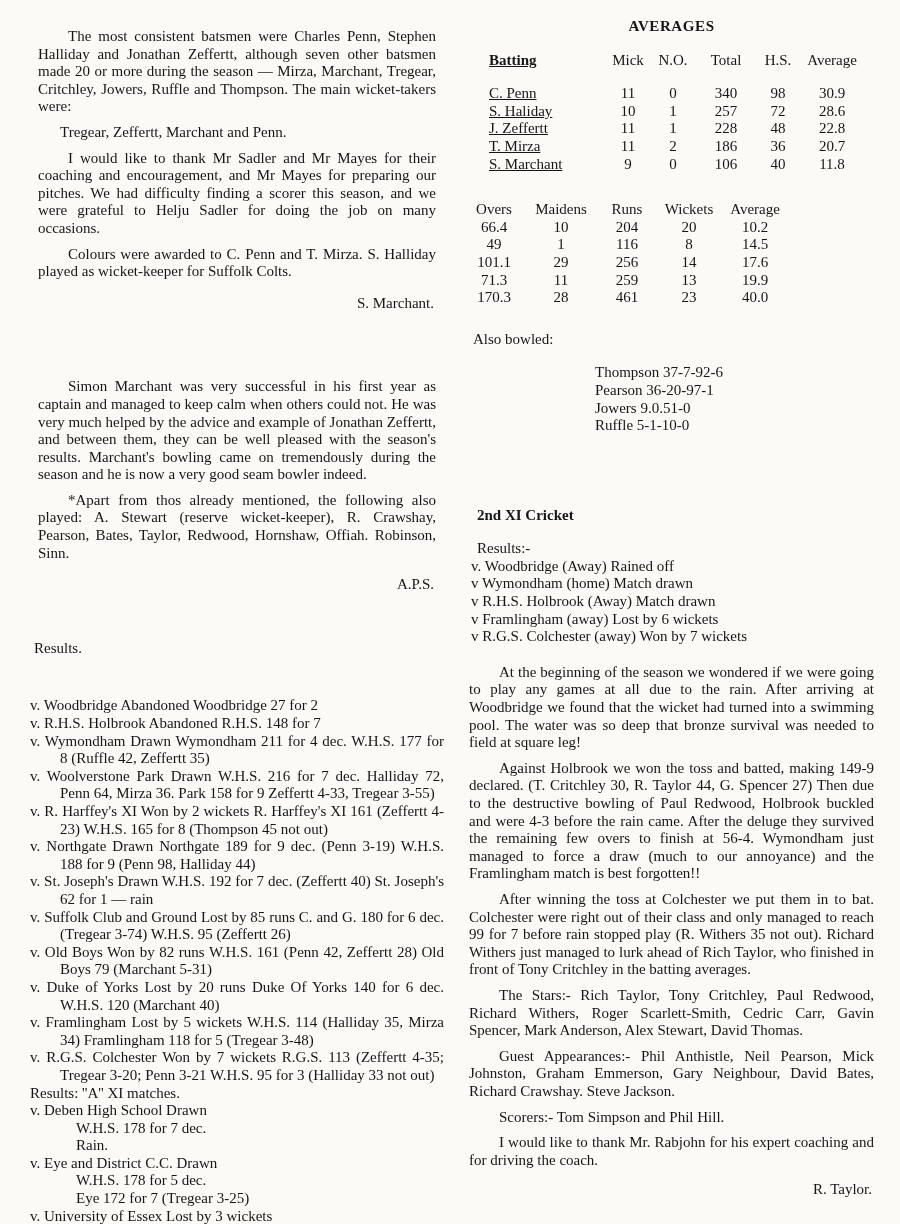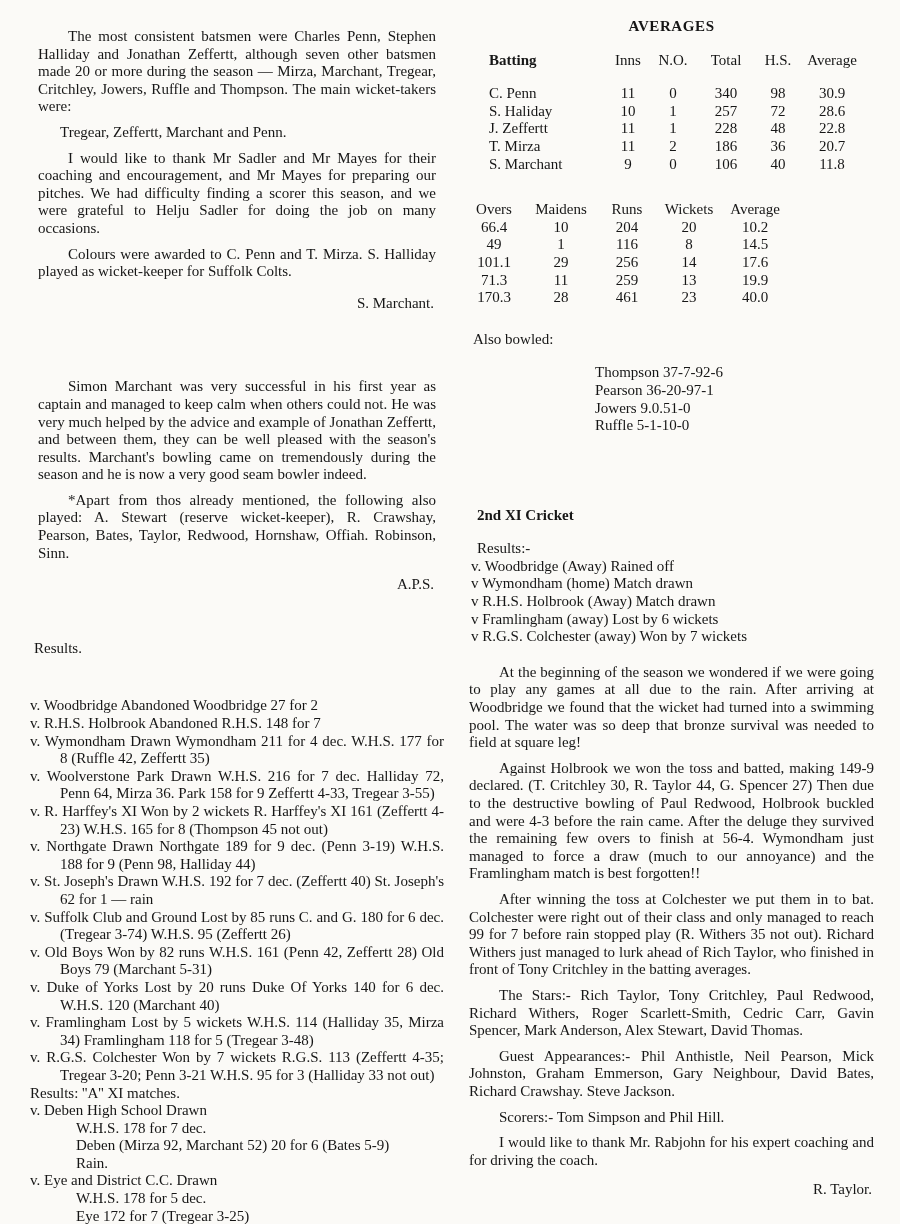--- a/index.html
+++ b/index.html
@@ -29,21 +29,21 @@
   .averages-title { font-weight: bold; text-align: center; letter-spacing: 0.6px; margin: 0; }
 
   table { border-collapse: collapse; table-layout: fixed; }
   th, td { padding: 0; font-weight: normal; vertical-align: top; }
 
   .batting-table { margin: 16px 0 0 28px; width: 332px; }
   .batting-table th { text-align: center; padding-bottom: 16px; }
   .batting-table th:first-child { text-align: left; font-weight: bold; }
   .batting-table td { text-align: center; height: 17.6px; }
   .batting-table td:first-child { text-align: left; }
-  .batting-table .c-name { width: 118px; }
+  .batting-table .c-name { width: 118px; text-decoration: underline; }
   .batting-table .c-inns { width: 42px; }
   .batting-table .c-no   { width: 48px; }
   .batting-table .c-total{ width: 58px; text-align: center; }
   .batting-table .c-hs   { width: 46px; }
   .batting-table .c-avg  { width: 62px; }
 
   .bowling-table { margin: 28px 0 0 4px; width: 322px; }
   .bowling-table th { text-align: center; }
   .bowling-table td { text-align: center; height: 17.6px; }
   .bowling-table .c-overs   { width: 58px; }
@@ -83,34 +83,34 @@
       <div class="result-item">v. Woolverstone Park Drawn W.H.S. 216 for 7 dec. Halliday 72, Penn 64, Mirza 36. Park 158 for 9 Zeffertt 4-33, Tregear 3-55)</div>
       <div class="result-item">v. R. Harffey's XI Won by 2 wickets R. Harffey's XI 161 (Zeffertt 4-23) W.H.S. 165 for 8 (Thompson 45 not out)</div>
       <div class="result-item">v. Northgate Drawn Northgate 189 for 9 dec. (Penn 3-19) W.H.S. 188 for 9 (Penn 98, Halliday 44)</div>
       <div class="result-item">v. St. Joseph's Drawn W.H.S. 192 for 7 dec. (Zeffertt 40) St. Joseph's 62 for 1 — rain</div>
       <div class="result-item">v. Suffolk Club and Ground Lost by 85 runs C. and G. 180 for 6 dec. (Tregear 3-74) W.H.S. 95 (Zeffertt 26)</div>
       <div class="result-item">v. Old Boys Won by 82 runs W.H.S. 161 (Penn 42, Zeffertt 28) Old Boys 79 (Marchant 5-31)</div>
       <div class="result-item">v. Duke of Yorks Lost by 20 runs Duke Of Yorks 140 for 6 dec. W.H.S. 120 (Marchant 40)</div>
       <div class="result-item">v. Framlingham Lost by 5 wickets W.H.S. 114 (Halliday 35, Mirza 34) Framlingham 118 for 5 (Tregear 3-48)</div>
       <div class="result-item">v. R.G.S. Colchester Won by 7 wickets R.G.S. 113 (Zeffertt 4-35; Tregear 3-20; Penn 3-21 W.H.S. 95 for 3 (Halliday 33 not out)</div>
       <div class="result-item">Results: ''A'' XI matches.</div>
-      <div class="result-item">v. Deben High School Drawn<div class="result-subline">W.H.S. 178 for 7 dec.</div><div class="result-subline">Deben (Mirza 92, Marchant 52) 20 for 6 (Bates 5-9)</div><div class="result-subline">Rain.</div></div>
+      <div class="result-item">v. Deben High School Drawn<div class="result-subline">W.H.S. 178 for 7 dec.</div><div class="result-subline">Rain.</div></div>
       <div class="result-item">v. Eye and District C.C. Drawn<div class="result-subline">W.H.S. 178 for 5 dec.</div><div class="result-subline">Eye 172 for 7 (Tregear 3-25)</div></div>
       <div class="result-item">v. University of Essex Lost by 3 wickets<div class="result-subline">W.H.S. 143 for 6 dec.</div><div class="result-subline">University 144 for 7</div></div>
     </div>
 </div>
 
 <div class="col-right">
   <p class="averages-title">AVERAGES</p>
 
   <table class="batting-table">
     <thead>
         <tr id="batting-head">
           <th class="c-name">Batting</th>
-          <th class="c-inns">Inns</th>
+          <th class="c-inns">Mick</th>
           <th class="c-no">N.O.</th>
           <th class="c-total">Total</th>
           <th class="c-hs">H.S.</th>
           <th class="c-avg">Average</th>
         </tr>
       </thead>
     <tbody id="batting-rows">
         <tr>
           <td class="c-name">C. Penn</td>
           <td class="c-inns">11</td>

